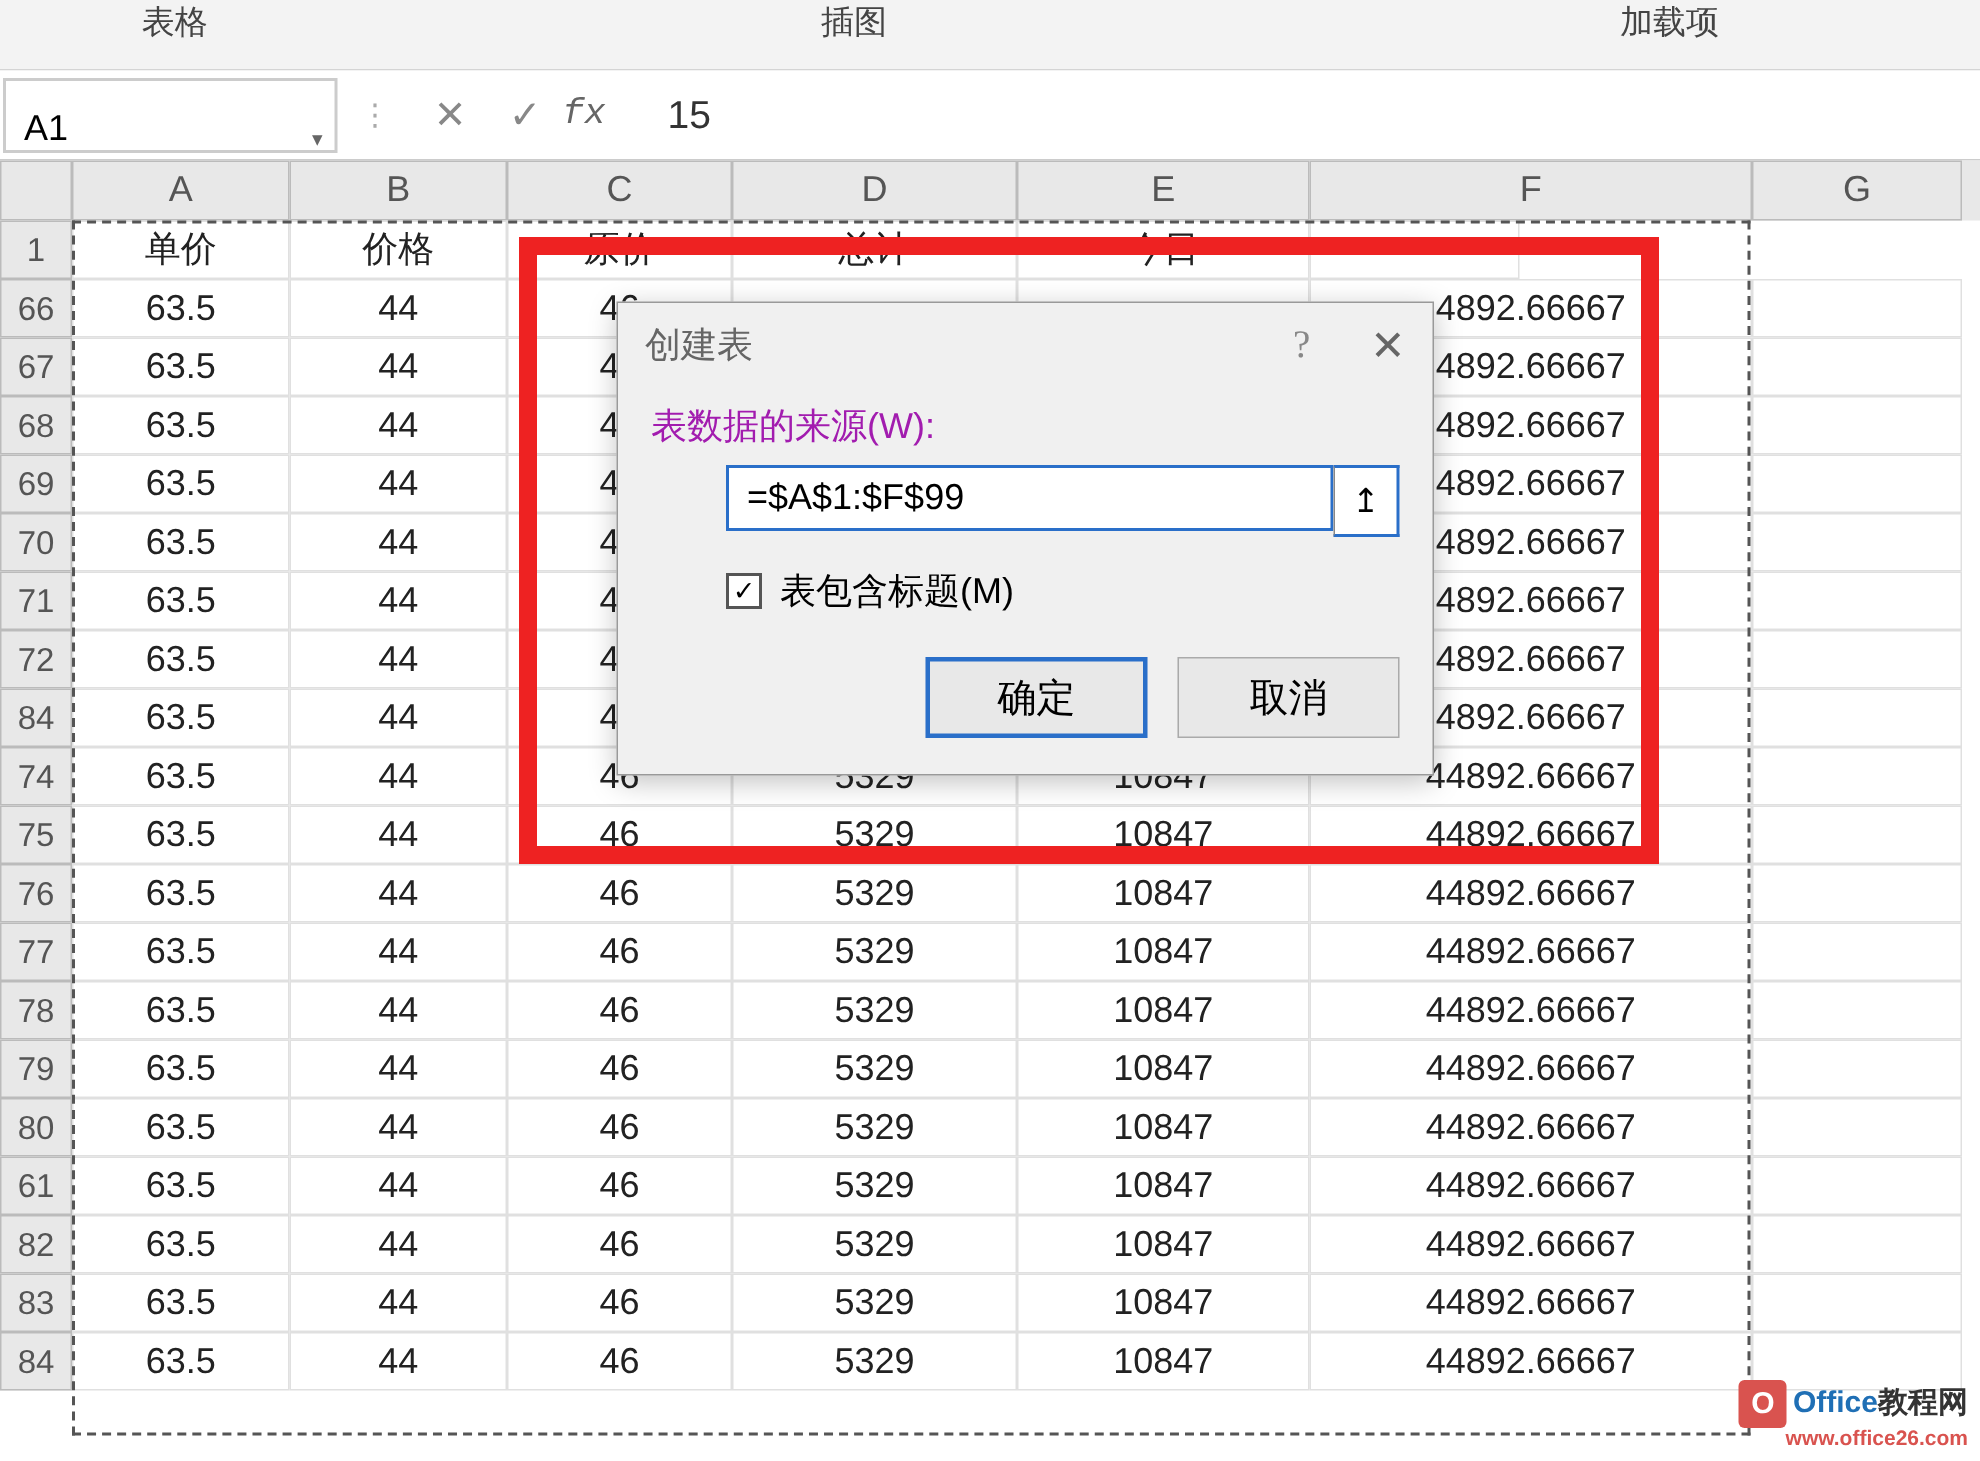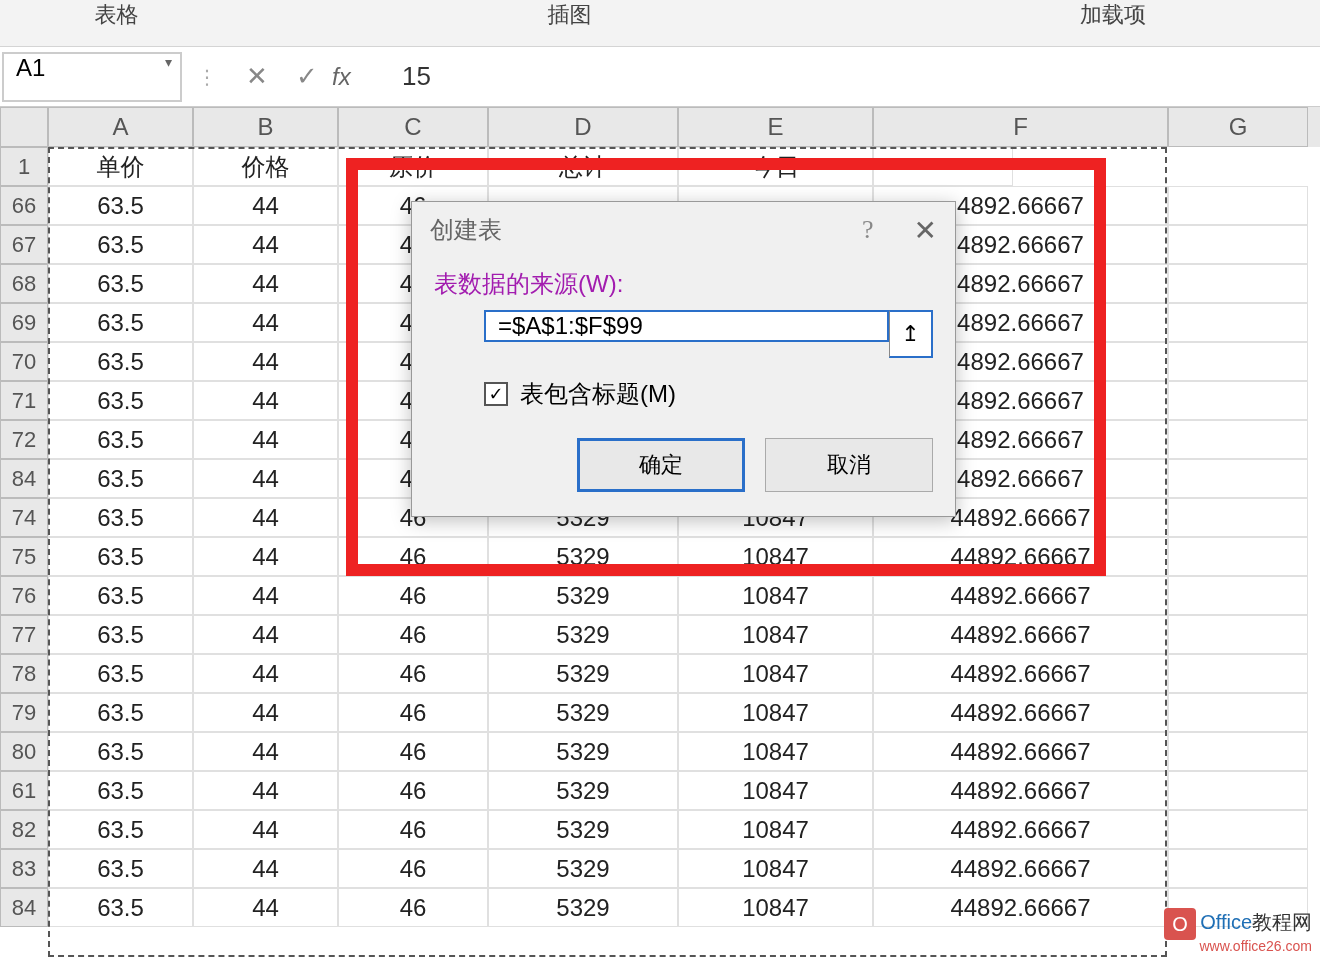--- a/index.html
+++ b/index.html
@@ -5,25 +5,25 @@
     * { margin: 0; padding: 0; box-sizing: border-box; }
     body { font-family: "Microsoft YaHei", Arial, sans-serif; font-size: 22px; background: #fff; overflow: hidden; width: 1320px; height: 974px; position: relative; }
     
     .ribbon-tabs { display: flex; height: 47px; border-bottom: 1px solid #d4d4d4; background: #f3f3f3; }
     .ribbon-tab { flex: 1; text-align: center; font-size: 22px; color: #444; padding-top: 0px; }
     .ribbon-tab:first-child { flex: 0.45; }
     .ribbon-tab:nth-child(2) { flex: 1.3; }
     .ribbon-tab:nth-child(3) { flex: 0.8; }
     
     .formula-bar { display: flex; height: 60px; align-items: center; border-bottom: 1px solid #ccc; background: #fff; padding: 6px 0; }
-    .name-box { width: 180px; height: 50px; border: 2px solid #ccc; margin-left: 2px; display: flex; align-items: flex-start; padding: 0 12px; font-size: 24px; position: relative; }
+    .name-box { width: 223px; height: 50px; border: 2px solid #ccc; margin-left: 2px; display: flex; align-items: flex-end; padding: 0 12px; font-size: 24px; position: relative; }
     .name-box-dd { position: absolute; right: 8px; font-size: 14px; color: #666; }
     .fb-sep { width: 50px; text-align: center; color: #aaa; font-size: 20px; }
     .fb-btn { width: 50px; text-align: center; font-size: 26px; color: #888; }
-    .fb-fx { width: 50px; font-style: italic; font-size: 24px; color: #666; font-family: Liberation Sans, sans-serif; }
+    .fb-fx { width: 50px; font-style: italic; font-size: 24px; color: #666; font-family: Liberation Mono, monospace; }
     .fb-input { flex: 1; font-size: 26px; padding-left: 20px; color: #333; }
     
     .grid-area { position: relative; }
     .col-headers { display: flex; height: 40px; background: #e8e8e8; }
     .corner { width: 48px; border: 1px solid #bbb; background: #e8e8e8; }
     .col-h { border: 1px solid #bbb; text-align: center; line-height: 38px; font-size: 24px; color: #555; background: #e8e8e8; }
     .cA { width: 145px; }
     .cB { width: 145px; }
     .cC { width: 150px; }
     .cD { width: 190px; }
@@ -40,29 +40,29 @@
     .red-annot { position: absolute; border: 12px solid #e22; left: 346px; top: 158px; width: 760px; height: 418px; pointer-events: none; z-index: 5; }
     
     .dialog { position: absolute; left: 411px; top: 201px; width: 545px; background: #f0f0f0; border: 1px solid #999; box-shadow: 0 4px 18px rgba(0,0,0,0.25); z-index: 10; }
     .dlg-title { display: flex; align-items: center; height: 56px; padding: 0 18px; font-size: 24px; color: #666; }
     .dlg-title-txt { flex: 1; }
     .dlg-help { font-size: 26px; color: #888; margin-right: 40px; font-family: serif; }
     .dlg-close { font-size: 28px; color: #666; font-weight: 300; }
     .dlg-body { padding: 10px 22px 24px 22px; }
     .dlg-label { font-size: 24px; color: #a21caf; margin-bottom: 10px; }
     .dlg-input-row { display: flex; margin-left: 50px; margin-bottom: 20px; }
-    .dlg-input { flex: 1; height: 32px; border: 2px solid #2a6fc9; font-size: 24px; padding: 0 12px; background: #fff; }
+    .dlg-input { flex: 1; height: 44px; border: 2px solid #2a6fc9; font-size: 24px; padding: 0 12px; background: #fff; }
     .dlg-range-btn { width: 44px; height: 48px; border: 2px solid #2a6fc9; border-left: 1px solid #888; background: #fff; display: flex; align-items: center; justify-content: center; font-size: 22px; }
     .dlg-check-row { margin-left: 50px; display: flex; align-items: center; font-size: 24px; margin-bottom: 28px; }
     .dlg-check { width: 24px; height: 24px; border: 2px solid #555; margin-right: 12px; display: flex; align-items: center; justify-content: center; font-size: 18px; background: #fff; }
     .dlg-btns { display: flex; justify-content: flex-end; gap: 20px; }
-    .dlg-btn { width: 168px; height: 54px; font-size: 22px; background: #e8e8e8; border: 1px solid #aaa; }
+    .dlg-btn { width: 148px; height: 54px; font-size: 26px; background: #e8e8e8; border: 1px solid #aaa; }
     .dlg-btn.primary { border: 3px solid #2a6fc9; background: #e8e8e8; }
     
-    .watermark { position: absolute; right: 8px; bottom: 20px; font-size: 20px; font-weight: normal; z-index: 20; }
+    .watermark { position: absolute; right: 8px; bottom: 8px; font-size: 20px; font-weight: bold; z-index: 20; }
     .wm-icon { display: inline-block; width: 32px; height: 32px; background: #d9534f; color: #fff; text-align: center; line-height: 32px; border-radius: 4px; margin-right: 4px; font-size: 20px; vertical-align: middle; }
     .wm1 { color: #1f6fb5; }
     .wm2 { color: #333; }
     .wm-sub { font-size: 14px; color: #d9534f; display: block; text-align: right; margin-top: -2px; }
   </style>
 </head>
 <body>
 
 <div class="ribbon-tabs">
   <div class="ribbon-tab">表格</div>

